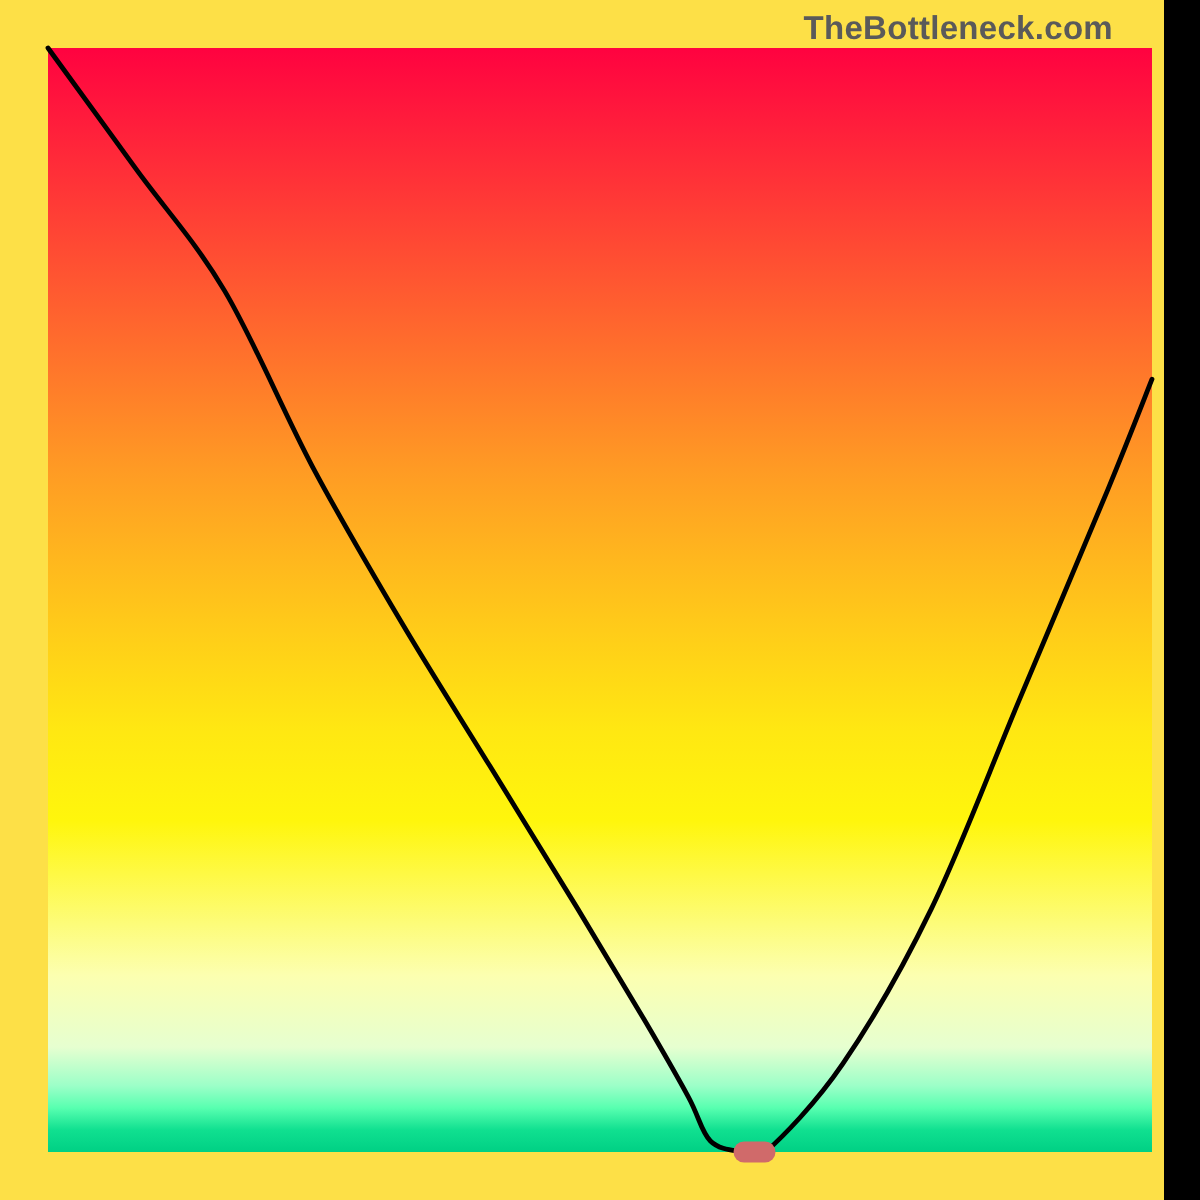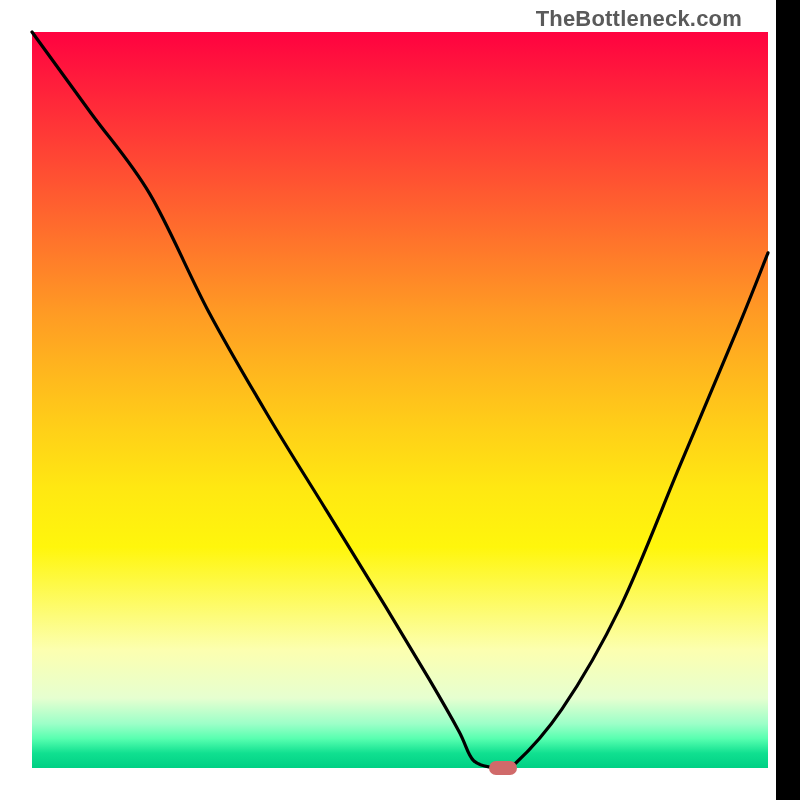--- a/index.html
+++ b/index.html
@@ -1,16 +1,16 @@
 <!DOCTYPE html>
 <html><head>
 <meta charset="utf-8">
 <style>
 html,body{margin:0;padding:0;width:800px;height:800px;overflow:hidden;background:#000;font-family:Arial,Helvetica,sans-serif}
-.frame{position:absolute;left:0;top:0;width:776px;height:800px;background:#ffffff}
+.frame{position:absolute;left:0;top:0;width:776px;height:800px;background:#fde047}
 .plot{position:absolute;left:32px;top:32px;width:736px;height:736px;background:linear-gradient(to bottom,
   #ff0240 0%,
   #ff1a3c 6%,
   #ff3a36 14%,
   #ff5a30 22%,
   #ff7a2a 30%,
   #ff9a24 38%,
   #ffb61e 46%,
   #ffd018 54%,
   #ffe812 62%,

